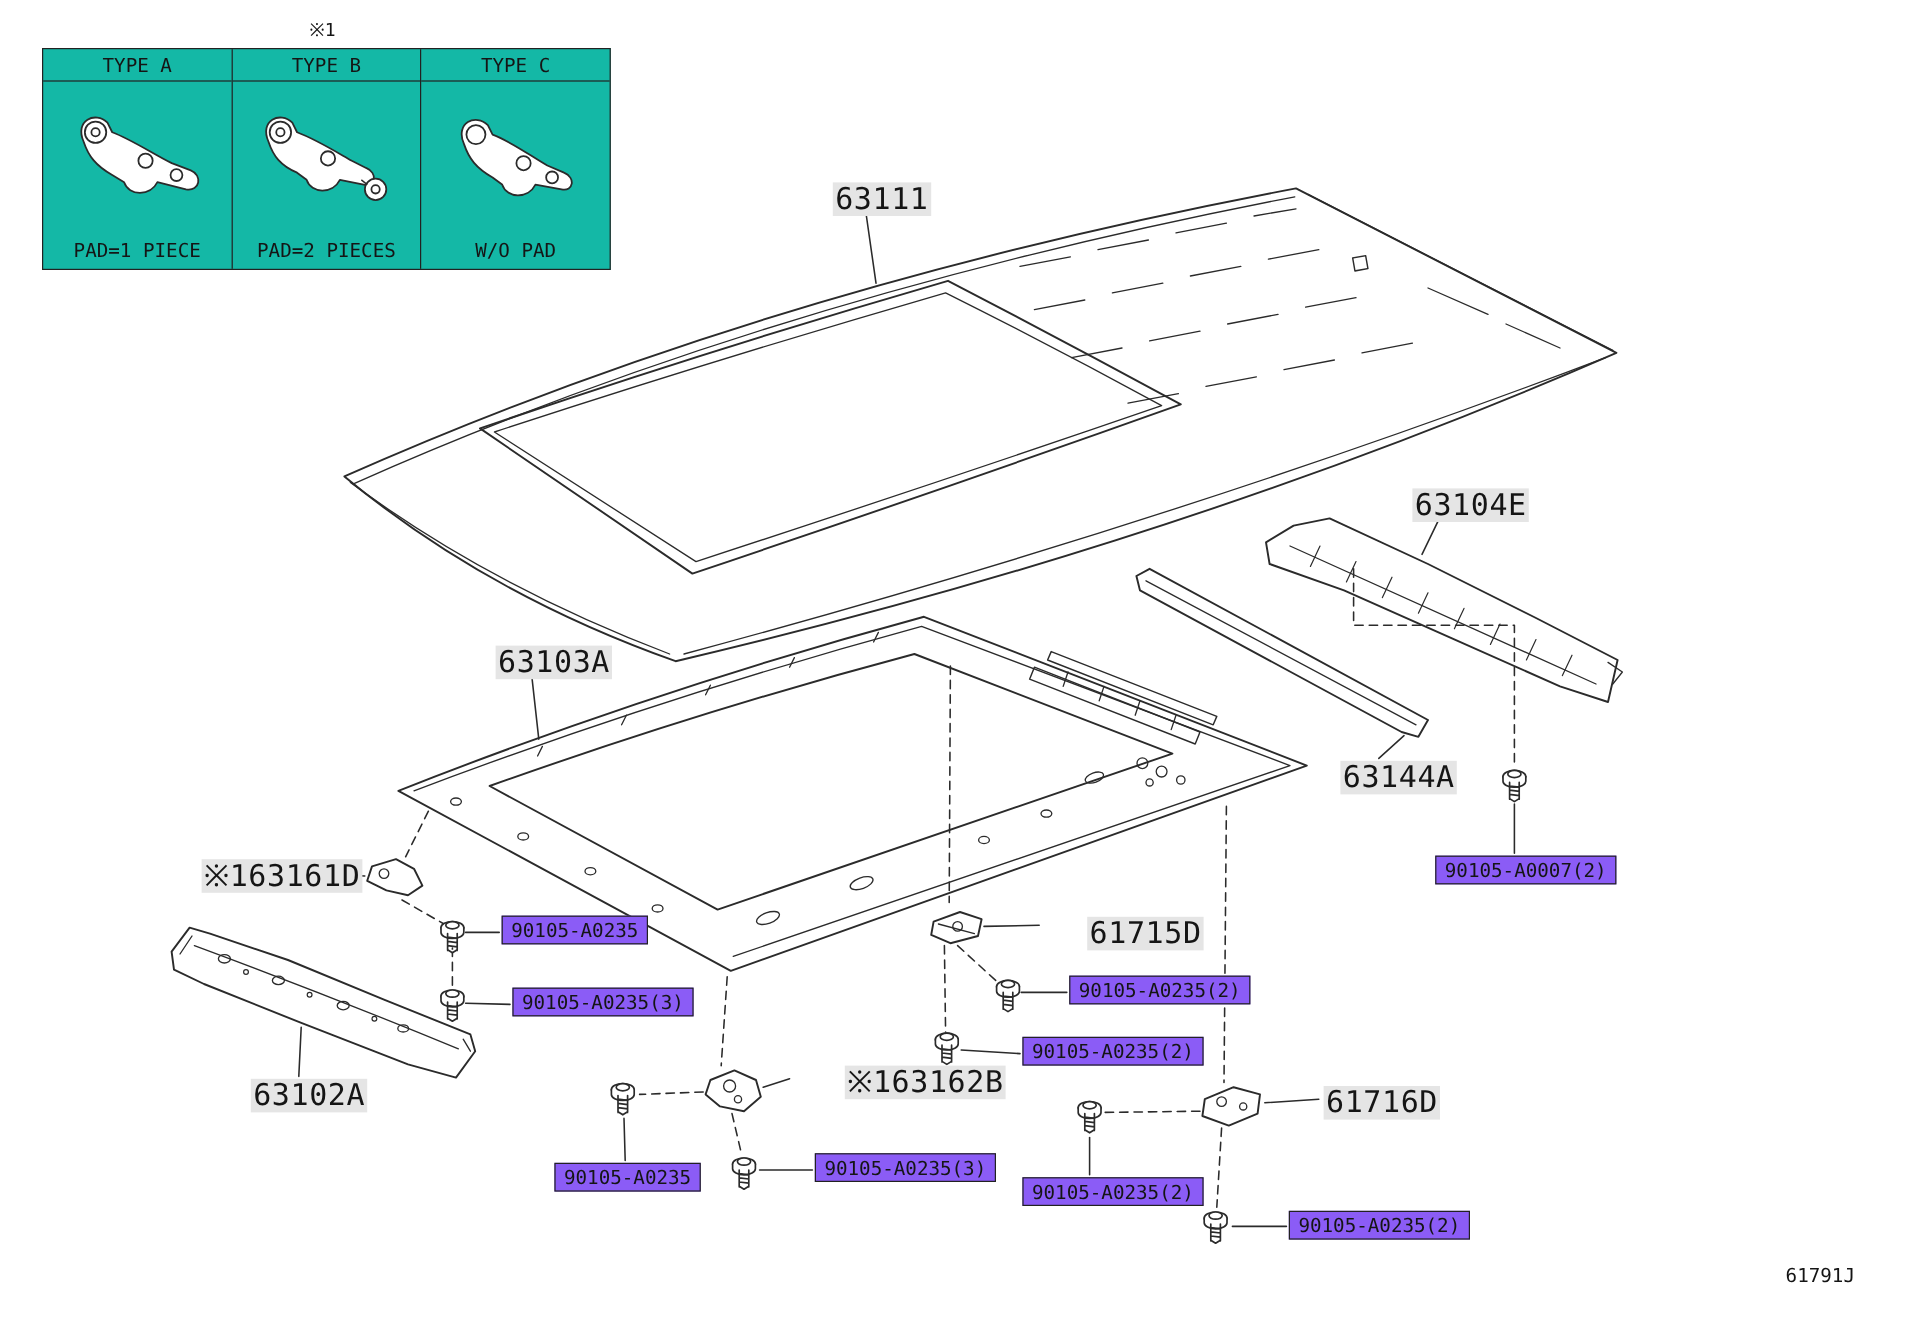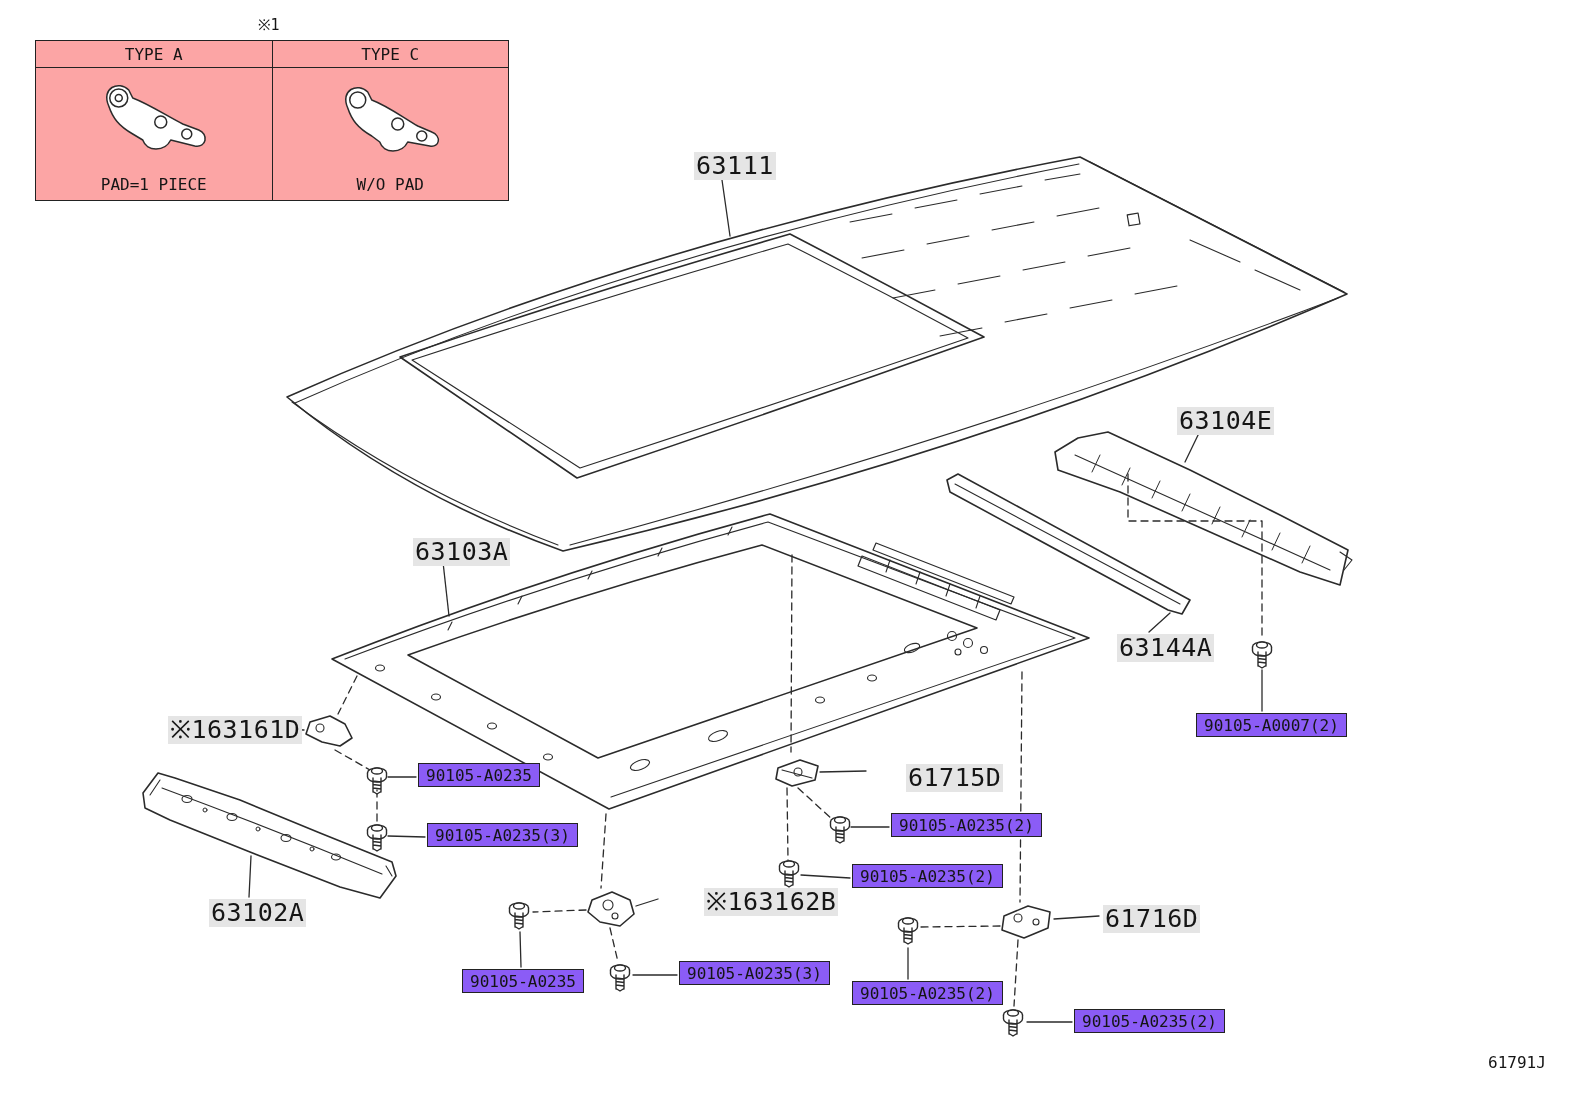--- a/index.html
+++ b/index.html
@@ -14,22 +14,22 @@
     position:absolute; font-size:25px; letter-spacing:.5px; white-space:nowrap;
     background:#e5e5e5; padding:0 2px; line-height:1.1; cursor:default;
   }
   .fastener-label {
     position:absolute; font-size:16px; white-space:nowrap; background:#8b5cf6;
     border:1.5px solid #222; padding:2px 7px 1px 7px; line-height:1.2; cursor:default;
   }
   .note-ref { position:absolute; font-size:15px; background:#fff; padding:0 2px; }
   .diagram-id { position:absolute; font-size:16px; }
   .legend {
-    position:absolute; left:35px; top:40px; width:474px; height:161px;
-    border:1.6px solid #222; display:flex; background:#fca5a5;
+    position:absolute; left:35px; top:40px; width:474px; height:185px;
+    border:1.6px solid #222; display:flex; background:#14b8a6;
   }
   .legend-col { flex:1; display:flex; flex-direction:column; align-items:center; border-right:1.6px solid #222; min-width:0; }
   .legend-col:last-child { border-right:none; }
   .legend-type { width:100%; text-align:center; font-size:16px; padding:4px 0 3px; border-bottom:1.6px solid #222; }
   .legend-art { width:100%; height:101px; flex:1; }
   .legend-pad { font-size:16px; padding:2px 0 6px; white-space:nowrap; }
   svg path, svg ellipse, svg circle, svg rect, svg line { vector-effect:none; }
 </style>
 </head>
 <body>
@@ -192,20 +192,33 @@
       <svg class="legend-art" viewBox="0 0 158 105" fill="none" stroke="#2b2b2b" stroke-width="1.5" stroke-linejoin="round">
         <path d="M 34 38 C 26 20 44 12 54 22 L 58 30 C 74 36 92 48 108 56 L 124 62 C 134 66 132 80 120 78 L 96 72 C 90 84 72 84 68 72 L 58 66 C 44 58 38 50 34 38 Z" fill="#fff"></path>
         <circle cx="44" cy="30" r="9"></circle>
           <circle cx="44" cy="30" r="3.5"></circle>
         <circle cx="86" cy="54" r="6"></circle>
           <circle cx="112" cy="66" r="5"></circle>
       </svg>
       <div class="legend-pad">PAD=1 PIECE</div>
     </div>
     <div class="legend-col">
+      <div class="legend-type">TYPE B</div>
+      <svg class="legend-art" viewBox="0 0 158 105" fill="none" stroke="#2b2b2b" stroke-width="1.5" stroke-linejoin="round">
+        <path d="M 30 38 C 22 20 40 12 50 22 L 54 30 C 70 36 86 46 100 54 L 112 60 C 122 64 120 76 110 74 L 90 70 C 84 82 66 82 62 70 L 54 64 C 40 58 34 50 30 38 Z" fill="#fff"></path>
+        <circle cx="40" cy="30" r="9"></circle>
+          <circle cx="40" cy="30" r="3.5"></circle>
+        <circle cx="80" cy="52" r="6"></circle>
+        <circle cx="120" cy="78" r="9" fill="#fff"></circle>
+          <circle cx="120" cy="78" r="3.5"></circle>
+        <path d="M 108 70 L 113 74" stroke-width="1.2"></path>
+      </svg>
+      <div class="legend-pad">PAD=2 PIECES</div>
+    </div>
+    <div class="legend-col">
       <div class="legend-type">TYPE C</div>
       <svg class="legend-art" viewBox="0 0 158 105" fill="none" stroke="#2b2b2b" stroke-width="1.5" stroke-linejoin="round">
         <path d="M 36 40 C 28 22 46 14 56 24 L 60 32 C 76 38 92 50 106 58 L 120 64 C 130 68 128 80 118 78 L 96 74 C 90 86 72 86 68 74 L 60 68 C 46 60 40 52 36 40 Z" fill="#fff"></path>
         <circle cx="46" cy="32" r="8"></circle>
         <circle cx="86" cy="56" r="6"></circle>
           <circle cx="110" cy="68" r="5"></circle>
       </svg>
       <div class="legend-pad">W/O PAD</div>
     </div>
   </div>

